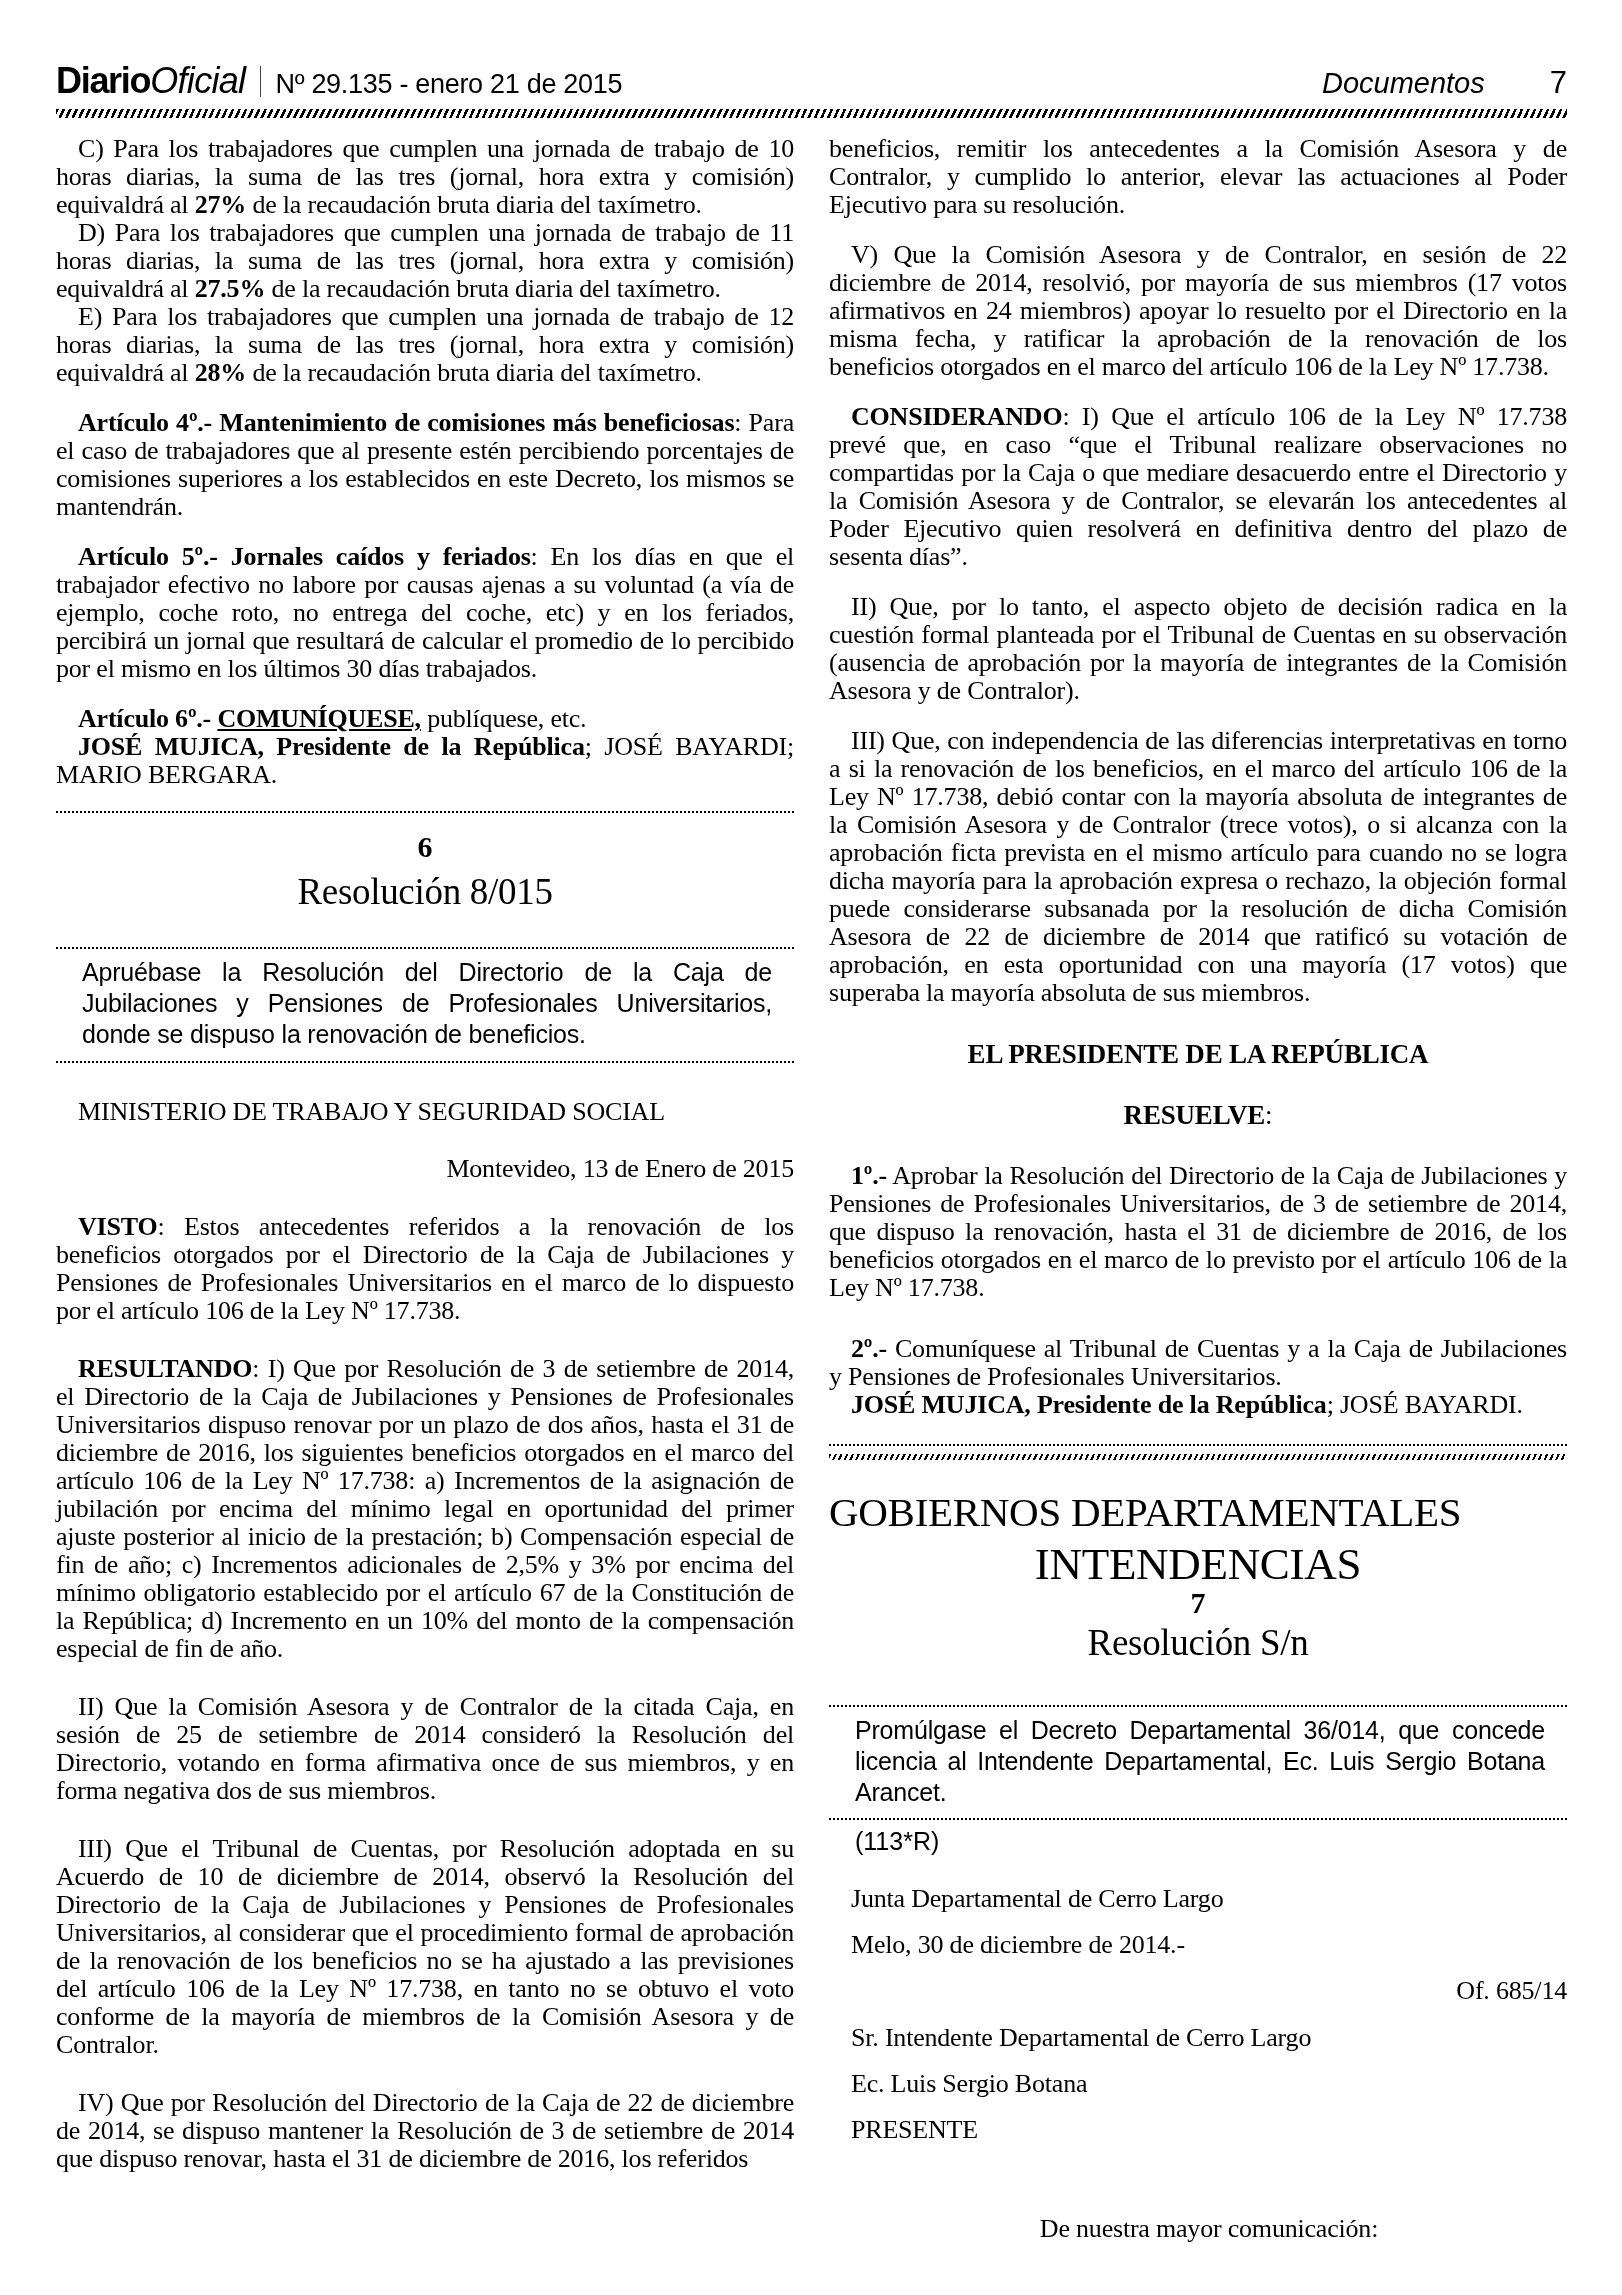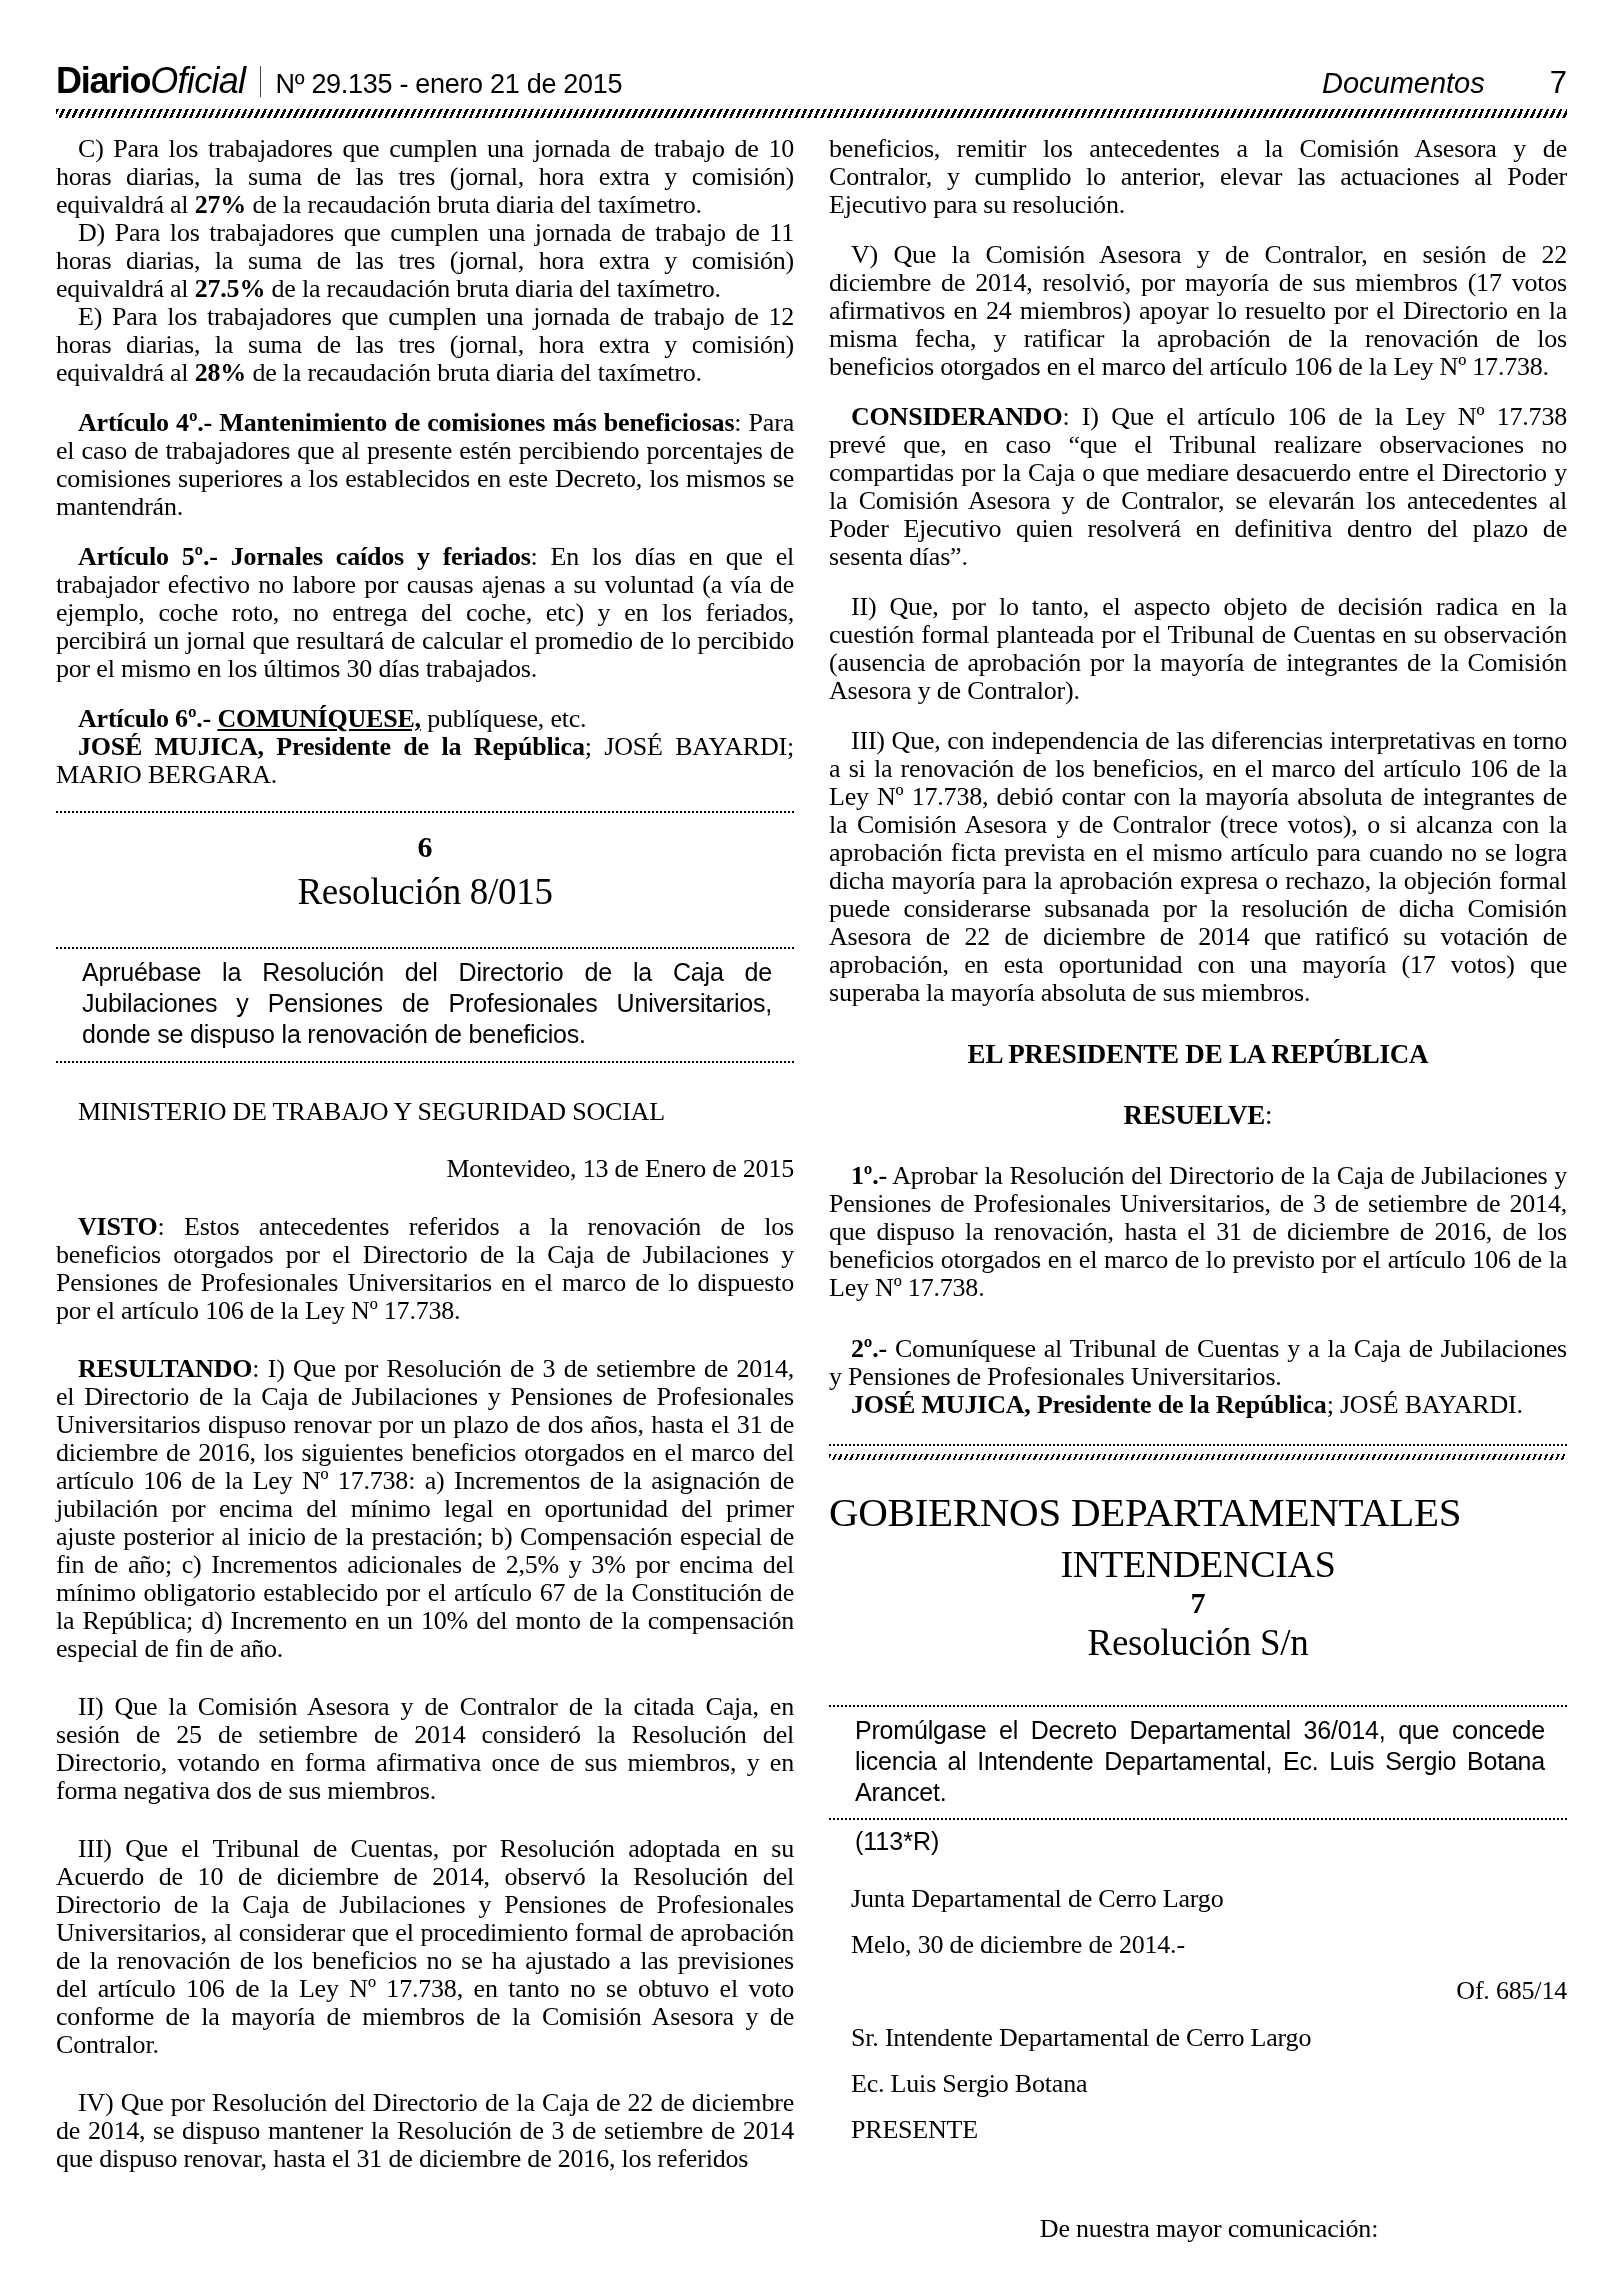--- a/index.html
+++ b/index.html
@@ -35,21 +35,21 @@
   .num{font-weight:bold;font-size:30px;text-align:center;margin-top:17px;line-height:33px;}
   .res-title{font-size:37px;text-align:center;margin-top:7.9px;line-height:41px;letter-spacing:-0.3px;}
   .sumbox{border-top:2px dotted #000;border-bottom:2px dotted #000;padding:7.9px 22px 10.5px 26px;
     font-family:"Liberation Sans",sans-serif;font-size:25px;line-height:31px;text-align:justify;letter-spacing:-0.2px;}
   .mt54{margin-top:35px;}
   .mt64{margin-top:42px;}
   .ref{font-family:"Liberation Sans",sans-serif;font-size:25px;margin-top:6.5px;padding-left:26px;}
   .right-align{text-align:right;}
   .bold-center{font-size:27px;text-align:center;}
   .heading-1{font-size:41px;margin-top:29px;line-height:46px;letter-spacing:-0.3px;}
-  .heading-2{font-size:38px;text-align:center;margin-top:7.9px;line-height:42px;letter-spacing:-0.3px;}
+  .heading-2{font-size:45px;text-align:center;margin-top:7.9px;line-height:42px;letter-spacing:-0.3px;}
   .heading-3{font-size:38px;text-align:center;margin-top:1.3px;line-height:42px;letter-spacing:-0.3px;}
   .mt50{margin-top:33px;}
   .mt46{margin-top:30px;}
   .mt44{margin-top:29px;}
   .mt38{margin-top:25px;}
   .mt28{margin-top:18.3px;}
   .mt108{margin-top:71px;text-align:center;}
 </style>
 </head>
 <body>

